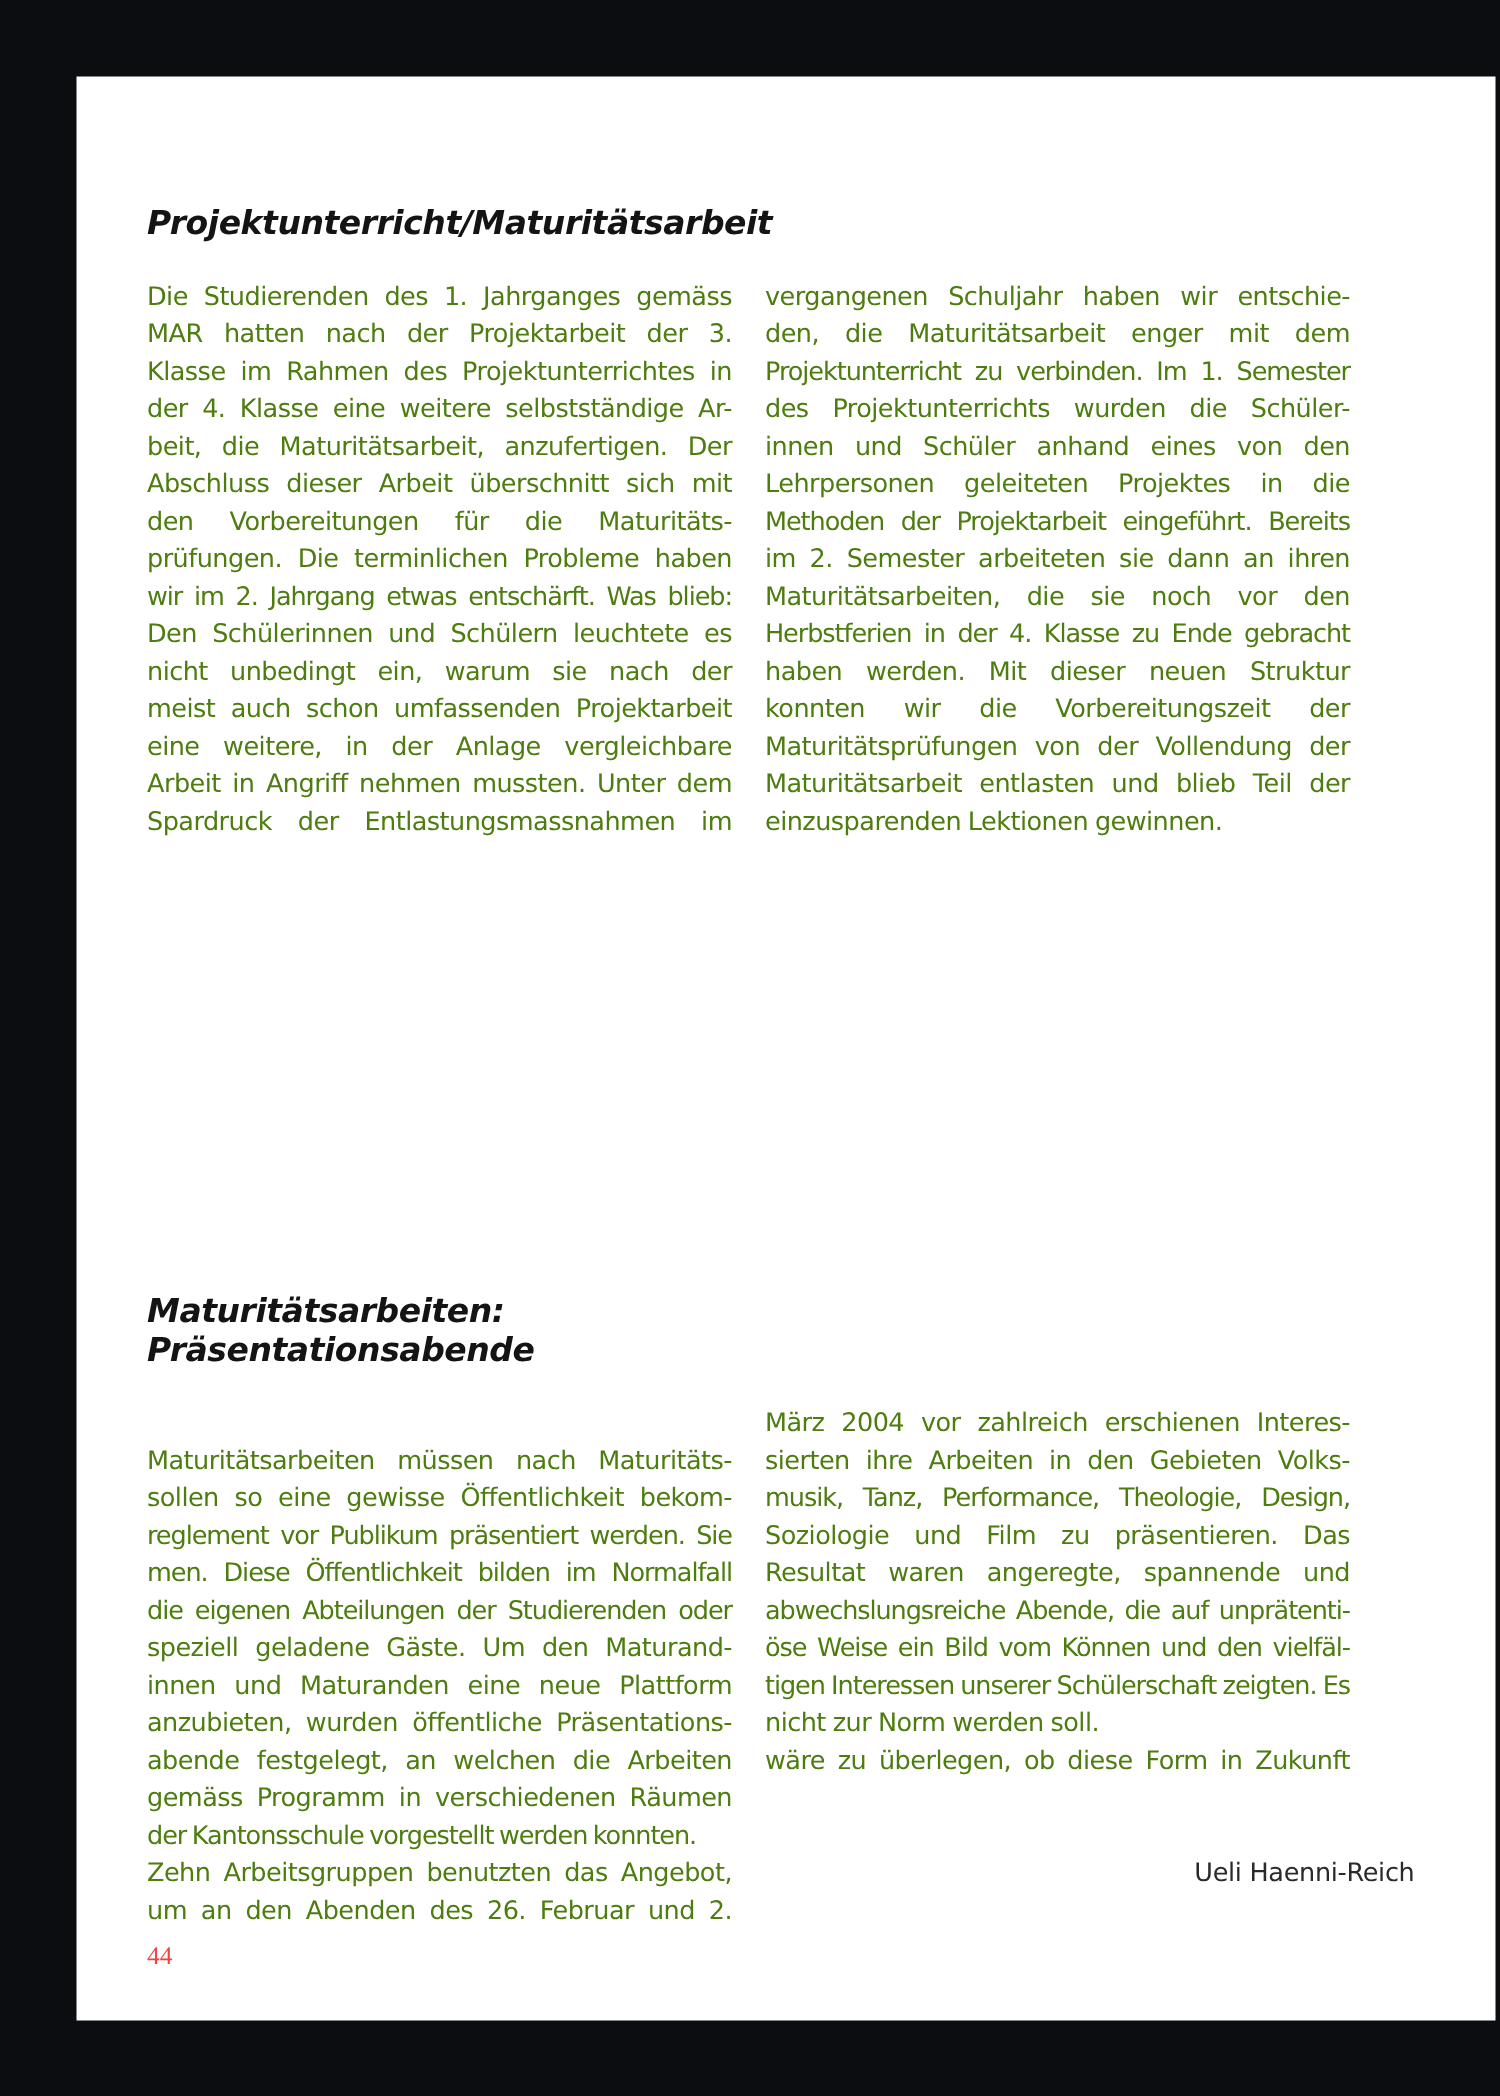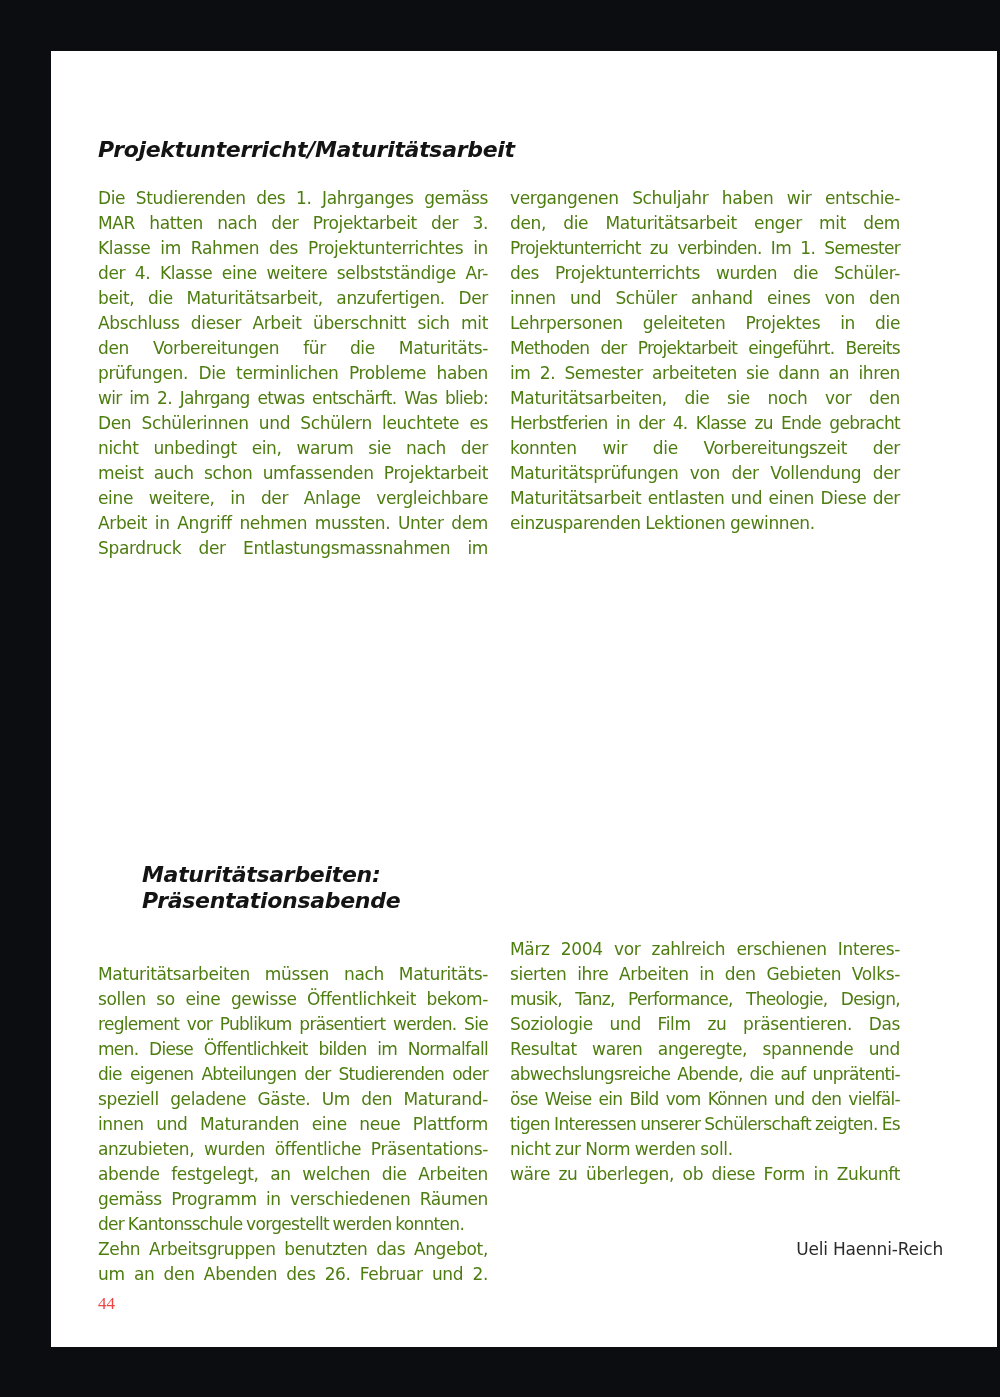--- a/index.html
+++ b/index.html
@@ -107,27 +107,28 @@
     <span class="line">vergangenen Schuljahr haben wir entschie-</span>
     <span class="line">den, die Maturitätsarbeit enger mit dem</span>
     <span class="line tight">Projektunterricht zu verbinden. Im 1. Semester</span>
     <span class="line">des Projektunterrichts wurden die Schüler-</span>
     <span class="line">innen und Schüler anhand eines von den</span>
     <span class="line">Lehrpersonen geleiteten Projektes in die</span>
     <span class="line tight">Methoden der Projektarbeit eingeführt. Bereits</span>
     <span class="line">im 2. Semester arbeiteten sie dann an ihren</span>
     <span class="line">Maturitätsarbeiten, die sie noch vor den</span>
     <span class="line tight">Herbstferien in der 4. Klasse zu Ende gebracht</span>
+    <span class="line">haben werden. Mit dieser neuen Struktur</span>
     <span class="line">konnten wir die Vorbereitungszeit der</span>
     <span class="line">Maturitätsprüfungen von der Vollendung der</span>
-    <span class="line">Maturitätsarbeit entlasten und einen Diese der</span>
+    <span class="line">Maturitätsarbeit entlasten und blieb Teil der</span>
     <span class="line last">einzusparenden Lektionen gewinnen.</span>
   </div>
 
-  <h2 class="section-title" style="top:811px;margin-left:44px;">
+  <h2 class="section-title" style="top:811px;">
     <span>Maturitätsarbeiten:</span><br>
     <span>Präsentationsabende</span>
   </h2>
 
   <div class="column" style="left:47px; top:886px;margin-top:25px;">
     <span class="line">Maturitätsarbeiten müssen nach Maturitäts-</span>
     <span class="line">sollen so eine gewisse Öffentlichkeit bekom-</span>
     <span class="line tight">reglement vor Publikum präsentiert werden. Sie</span>
     <span class="line tight">men. Diese Öffentlichkeit bilden im Normalfall</span>
     <span class="line tight">die eigenen Abteilungen der Studierenden oder</span>

